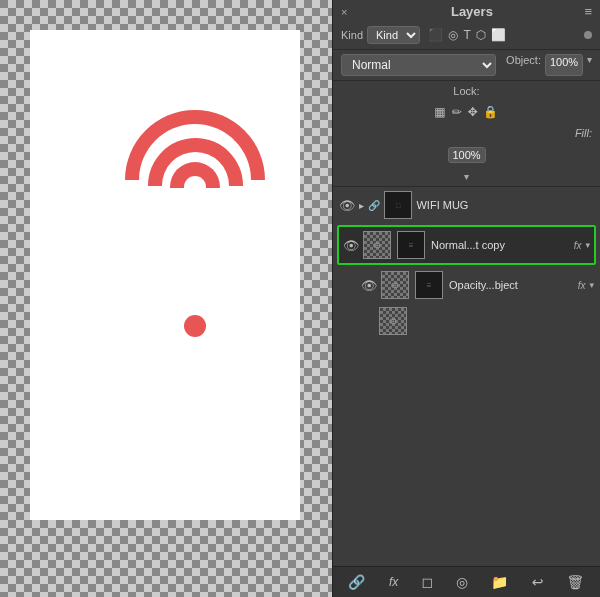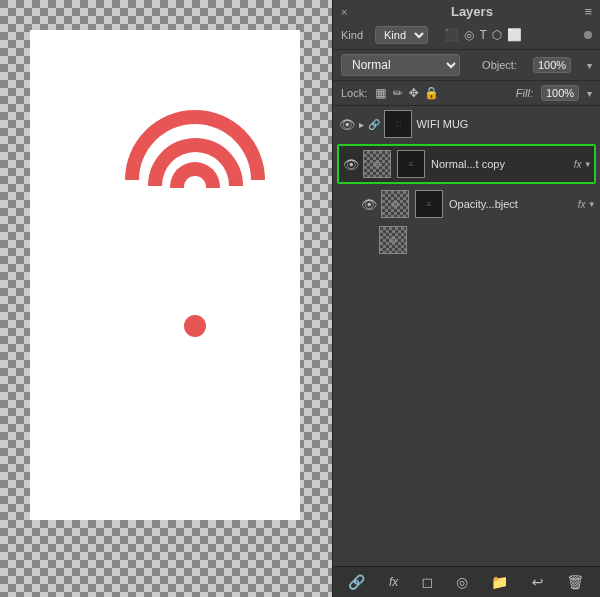--- a/index.html
+++ b/index.html
@@ -155,21 +155,21 @@
       border-left: 1px solid #222;
       display: flex;
       flex-direction: column;
     }
 
     
     .kind-row {
       display: flex;
       align-items: center;
       padding: 5px 8px;
-      gap: 12px;
+      gap: 4px;
       background: #3c3c3c;
       border-bottom: 1px solid #2a2a2a;
     }
 
     .kind-label {
       color: #bbb;
       font-size: 11px;
     }
 
     .kind-dropdown {
@@ -198,23 +198,22 @@
       width: 8px;
       height: 8px;
       background: #888;
       border-radius: 50%;
       margin-left: auto;
     }
 
     
     .blend-row {
       display: flex;
-      align-items: center;
       padding: 4px 8px;
-      gap: 16px;
+      gap: 4px;
       background: #3c3c3c;
       border-bottom: 1px solid #2a2a2a;
     }
 
     .blend-dropdown {
       background: #555;
       color: #eee;
       border: 1px solid #666;
       border-radius: 3px;
       font-size: 12px;
@@ -241,20 +240,21 @@
     }
 
     
     .lock-row {
       display: flex;
       align-items: center;
       padding: 4px 8px;
       gap: 8px;
       background: #3c3c3c;
       border-bottom: 1px solid #2a2a2a;
+      flex-direction: column;
     }
 
     .lock-label {
       color: #bbb;
       font-size: 11px;
     }
 
     .lock-icons {
       display: flex;
       gap: 6px;

